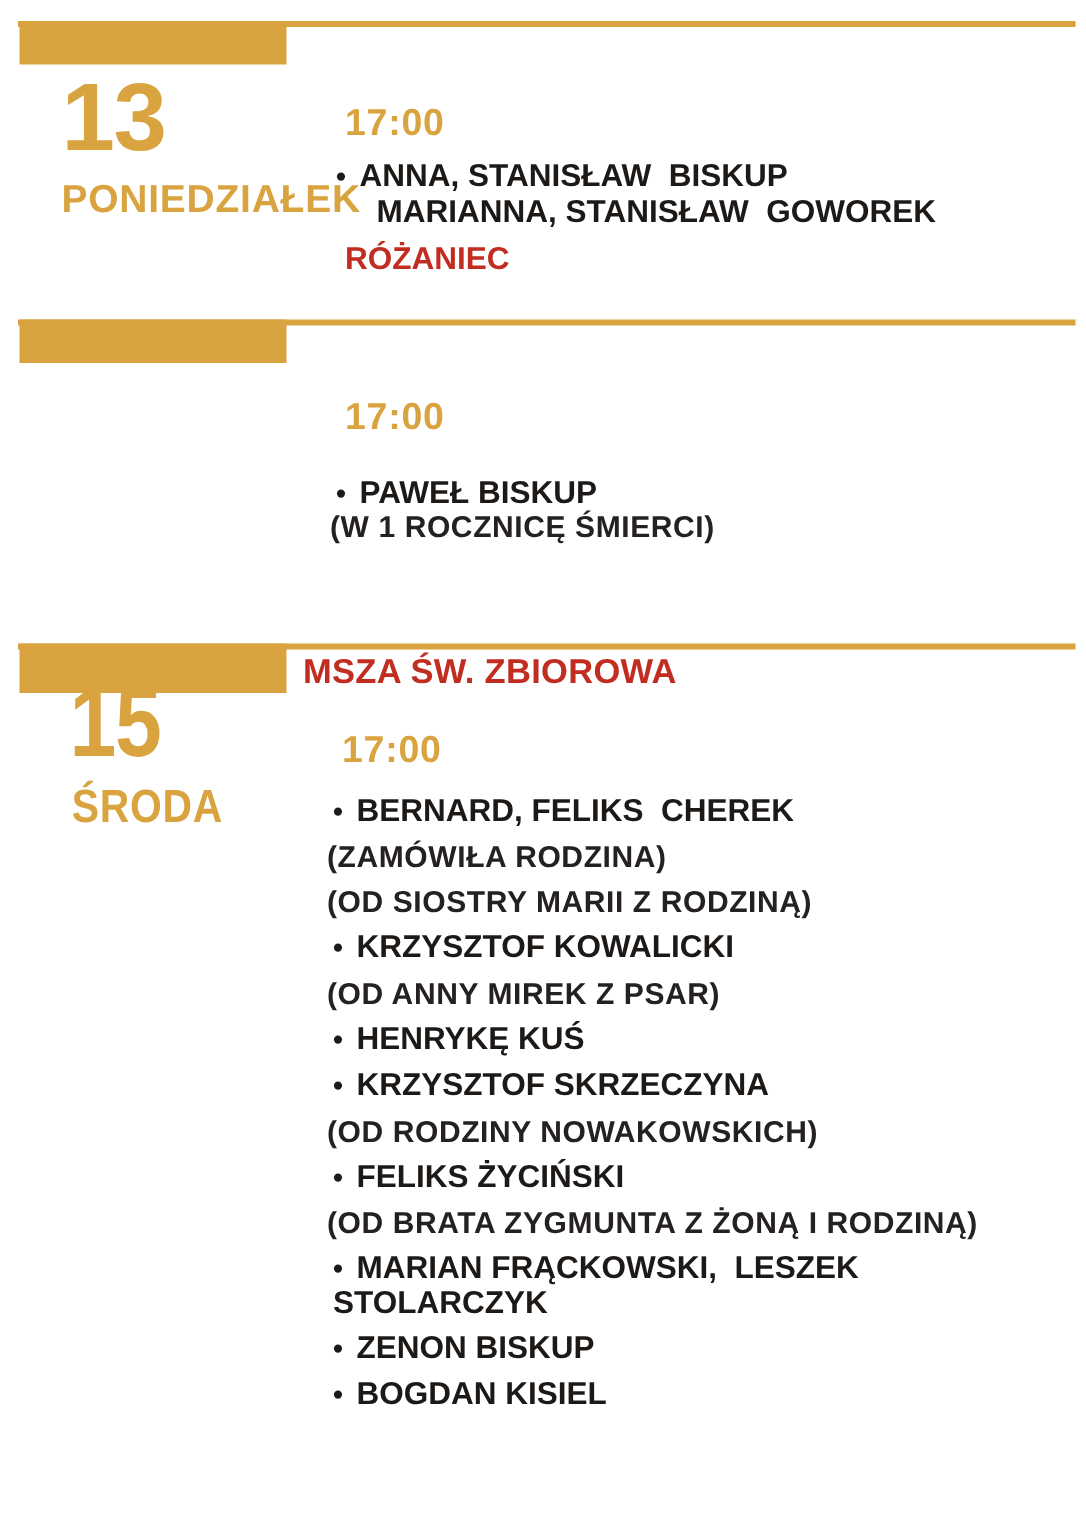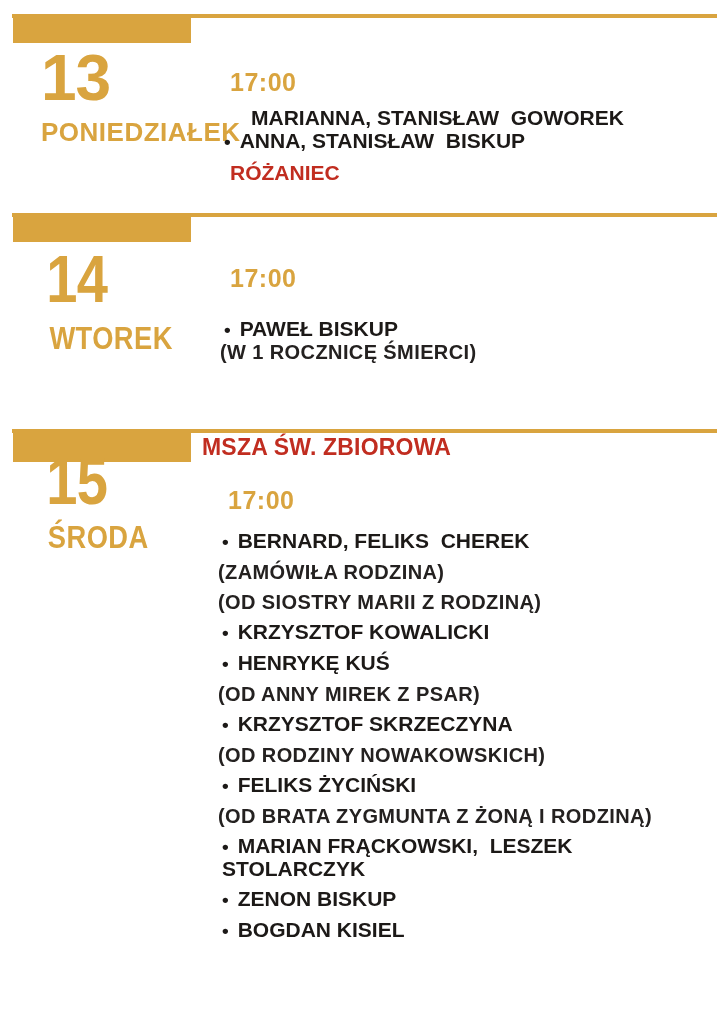--- a/index.html
+++ b/index.html
@@ -71,32 +71,28 @@
 
   <div class="divider-line line-1"></div>
   <div class="divider-bar bar-1"></div>
   <div class="day-col col-13">
     <div class="day-number size-13">13</div>
     <div class="day-name name-1 dn-1">PONIEDZIAŁEK</div>
   </div>
   <div class="content content-1">
     <div class="time t-1">17:00</div>
     <div class="items">
+        <div class="line name"><span class="bullet">•</span><span class="txt">ANNA, STANISŁAW  BISKUP</span></div>
         <div class="line cont">MARIANNA, STANISŁAW  GOWOREK</div>
-        <div class="line name"><span class="bullet">•</span><span class="txt">ANNA, STANISŁAW  BISKUP</span></div>
         <div class="line highlight">RÓŻANIEC</div>
       </div>
   </div>
 
   <div class="divider-line line-2"></div>
   <div class="divider-bar bar-2"></div>
-  <div class="day-col col-14">
-    <div class="day-number"><span class="size-cond">14</span></div>
-    <div class="day-name dn-2"><span class="name-cond">WTOREK</span></div>
-  </div>
   <div class="content content-2">
     <div class="time t-2">17:00</div>
     <div class="items">
         <div class="line name"><span class="bullet">•</span><span class="txt">PAWEŁ BISKUP</span></div>
         <div class="line detail">(W 1 ROCZNICĘ ŚMIERCI)</div>
       </div>
   </div>
 
   <div class="divider-line line-3"></div>
   <div class="divider-bar bar-3"></div>
@@ -105,22 +101,22 @@
     <div class="day-number"><span class="size-cond">15</span></div>
     <div class="day-name dn-3"><span class="name-cond">ŚRODA</span></div>
   </div>
   <div class="content content-3">
     <div class="time t-3">17:00</div>
     <div class="items">
         <div class="line name"><span class="bullet">•</span><span class="txt">BERNARD, FELIKS  CHEREK</span></div>
         <div class="line detail">(ZAMÓWIŁA RODZINA)</div>
         <div class="line detail">(OD SIOSTRY MARII Z RODZINĄ)</div>
         <div class="line name"><span class="bullet">•</span><span class="txt">KRZYSZTOF KOWALICKI</span></div>
+        <div class="line detail">(OD ANNY MIREK Z PSAR)</div>
         <div class="line name"><span class="bullet">•</span><span class="txt">HENRYKĘ KUŚ</span></div>
-        <div class="line detail">(OD ANNY MIREK Z PSAR)</div>
         <div class="line name"><span class="bullet">•</span><span class="txt">KRZYSZTOF SKRZECZYNA</span></div>
         <div class="line detail">(OD RODZINY NOWAKOWSKICH)</div>
         <div class="line name"><span class="bullet">•</span><span class="txt">FELIKS ŻYCIŃSKI</span></div>
         <div class="line detail">(OD BRATA ZYGMUNTA Z ŻONĄ I RODZINĄ)</div>
         <div class="line name"><span class="bullet">•</span><span class="txt">MARIAN FRĄCKOWSKI,  LESZEK STOLARCZYK</span></div>
         <div class="line name"><span class="bullet">•</span><span class="txt">ZENON BISKUP</span></div>
         <div class="line name"><span class="bullet">•</span><span class="txt">BOGDAN KISIEL</span></div>
       </div>
   </div>
 

